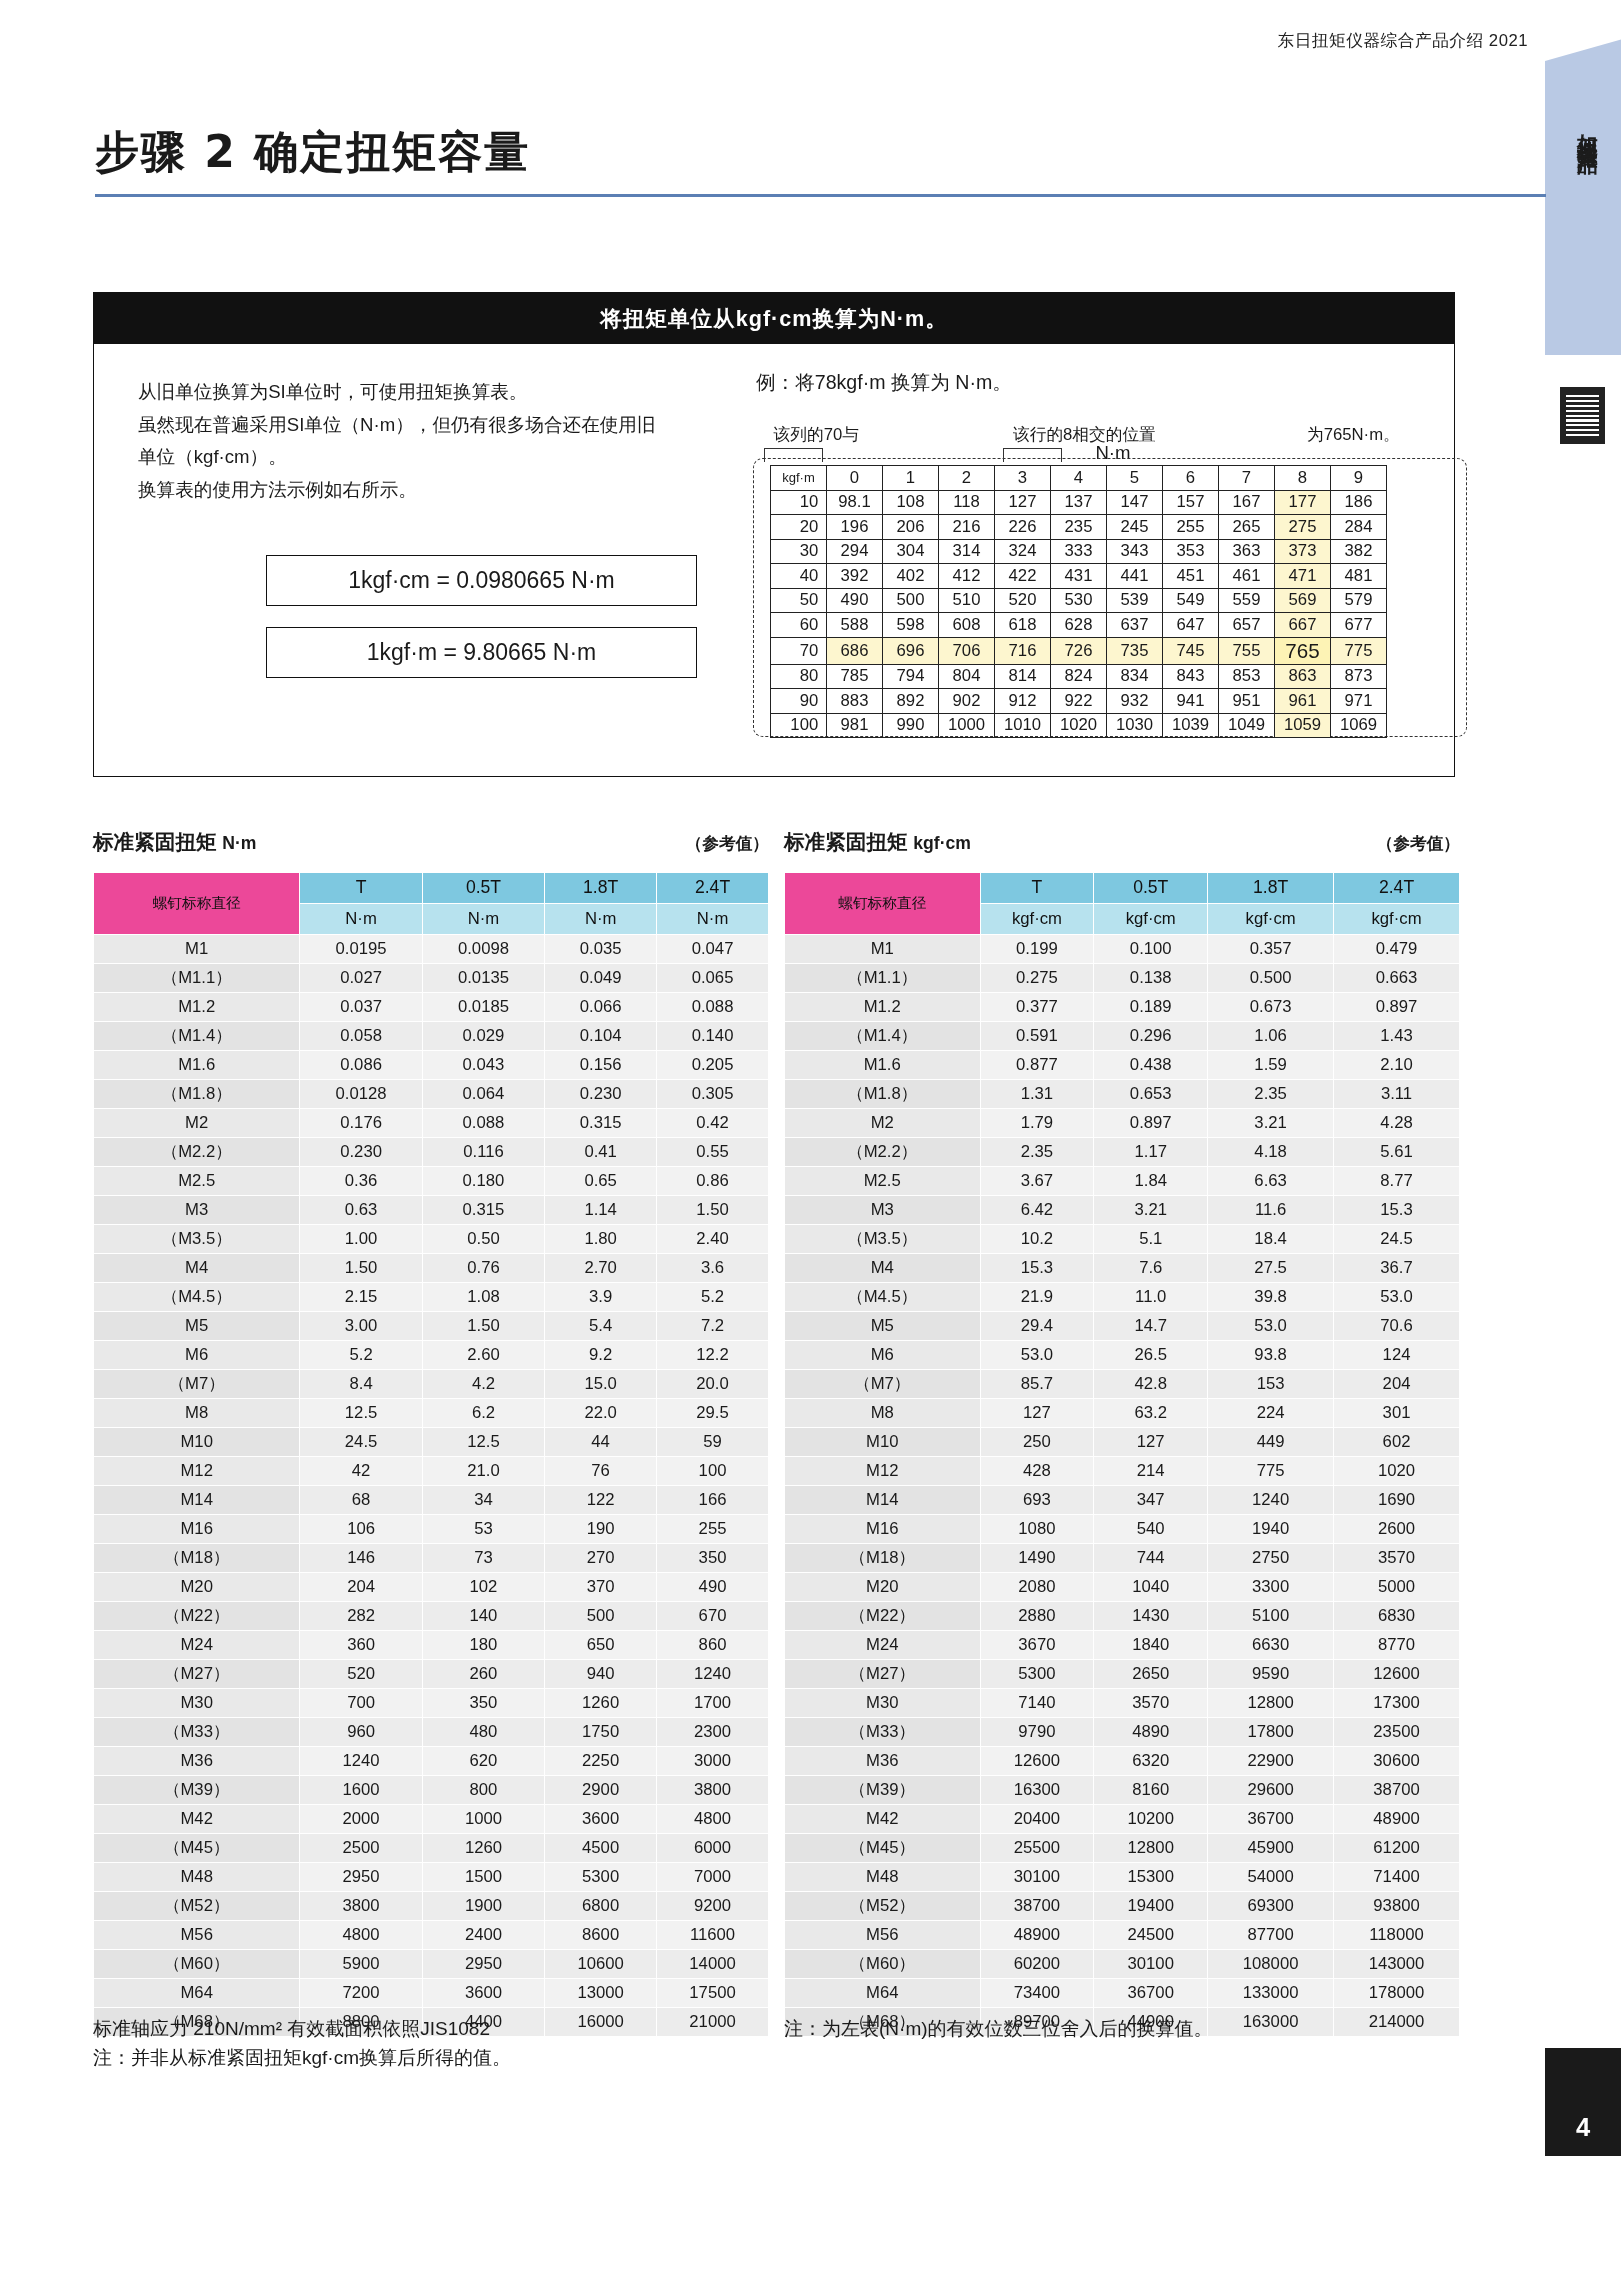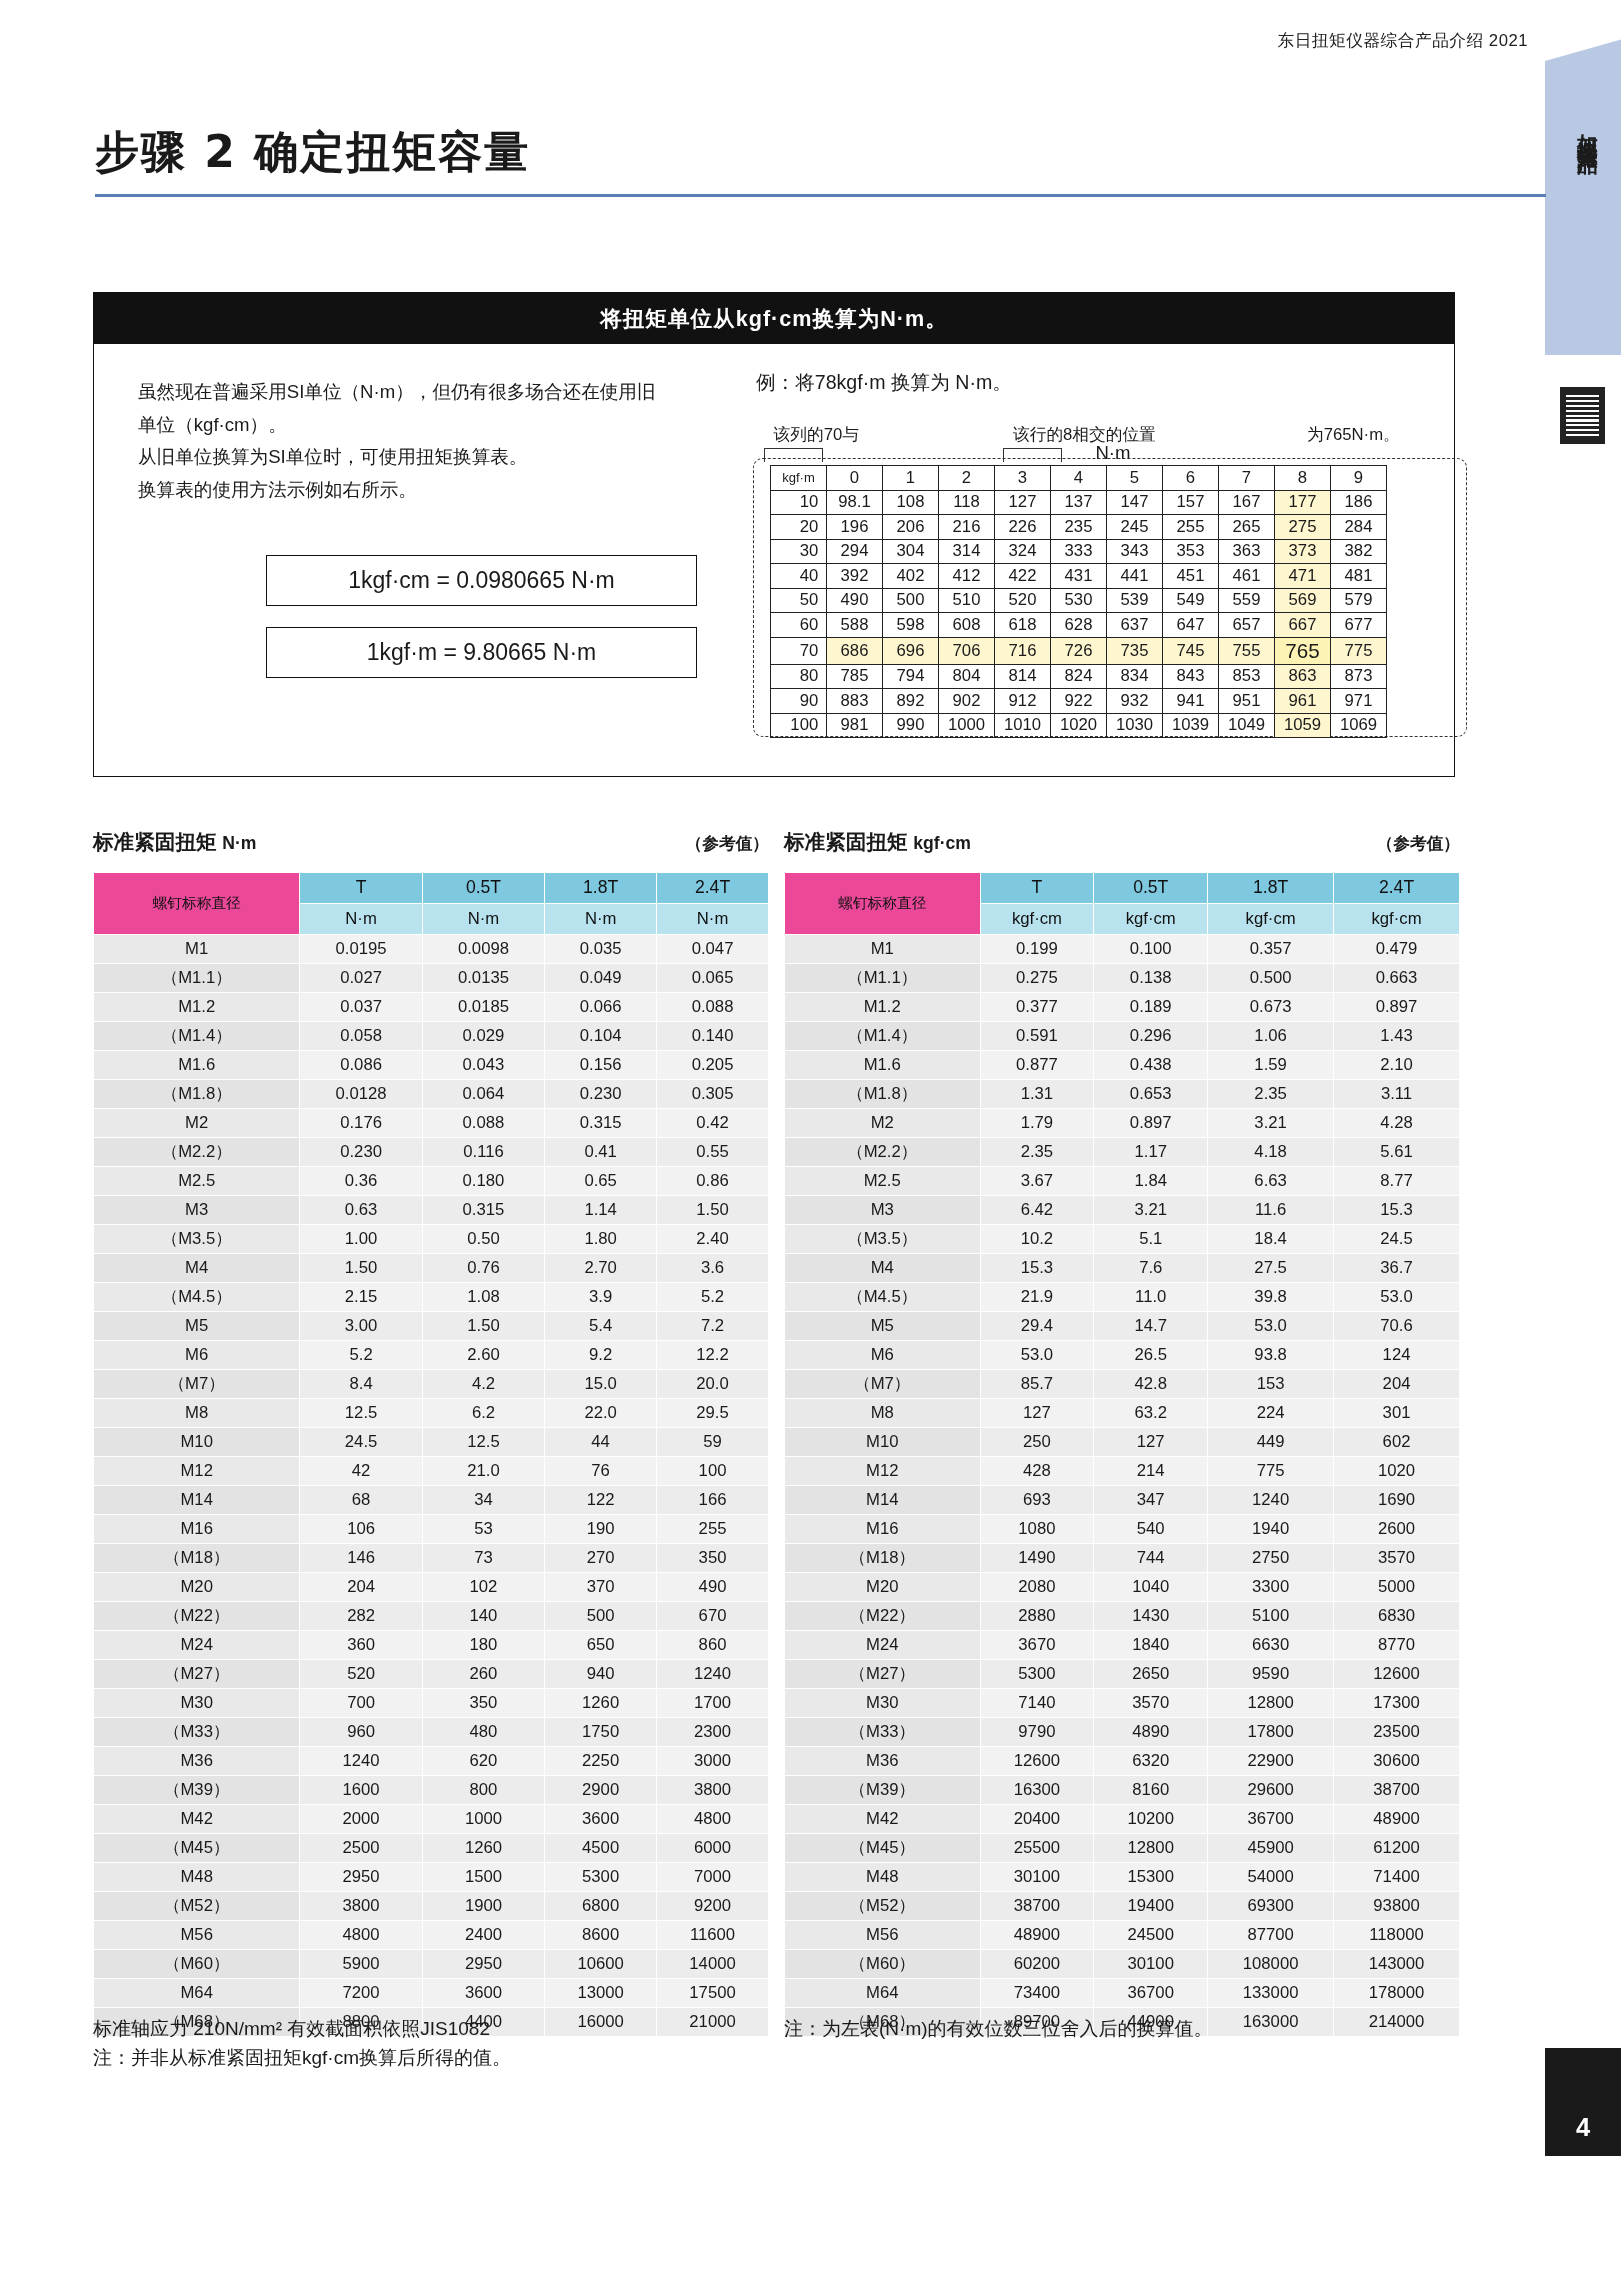--- a/index.html
+++ b/index.html
@@ -152,22 +152,22 @@
 
 <div class="page-header">东日扭矩仪器综合产品介绍 2021</div>
 
 <div class="title">步骤 2  确定扭矩容量</div>
 <div class="title-rule"></div>
 
 <div class="panel">
   <div class="panel-bar">将扭矩单位从kgf·cm换算为N·m。</div>
 
   <div class="panel-left" id="desc">
+      <div>从旧单位换算为SI单位时，可使用扭矩换算表。</div>
       <div>虽然现在普遍采用SI单位（N·m），但仍有很多场合还在使用旧单位（kgf·cm）。</div>
-      <div>从旧单位换算为SI单位时，可使用扭矩换算表。</div>
       <div>换算表的使用方法示例如右所示。</div>
     </div>
 
   <div class="panel-eqs">
     <div class="eqbox">1kgf·cm = 0.0980665 N·m</div>
     <div class="eqbox">1kgf·m = 9.80665 N·m</div>
   </div>
 
   <div class="ex-line">例：将78kgf·m 换算为 N·m。</div>
 

